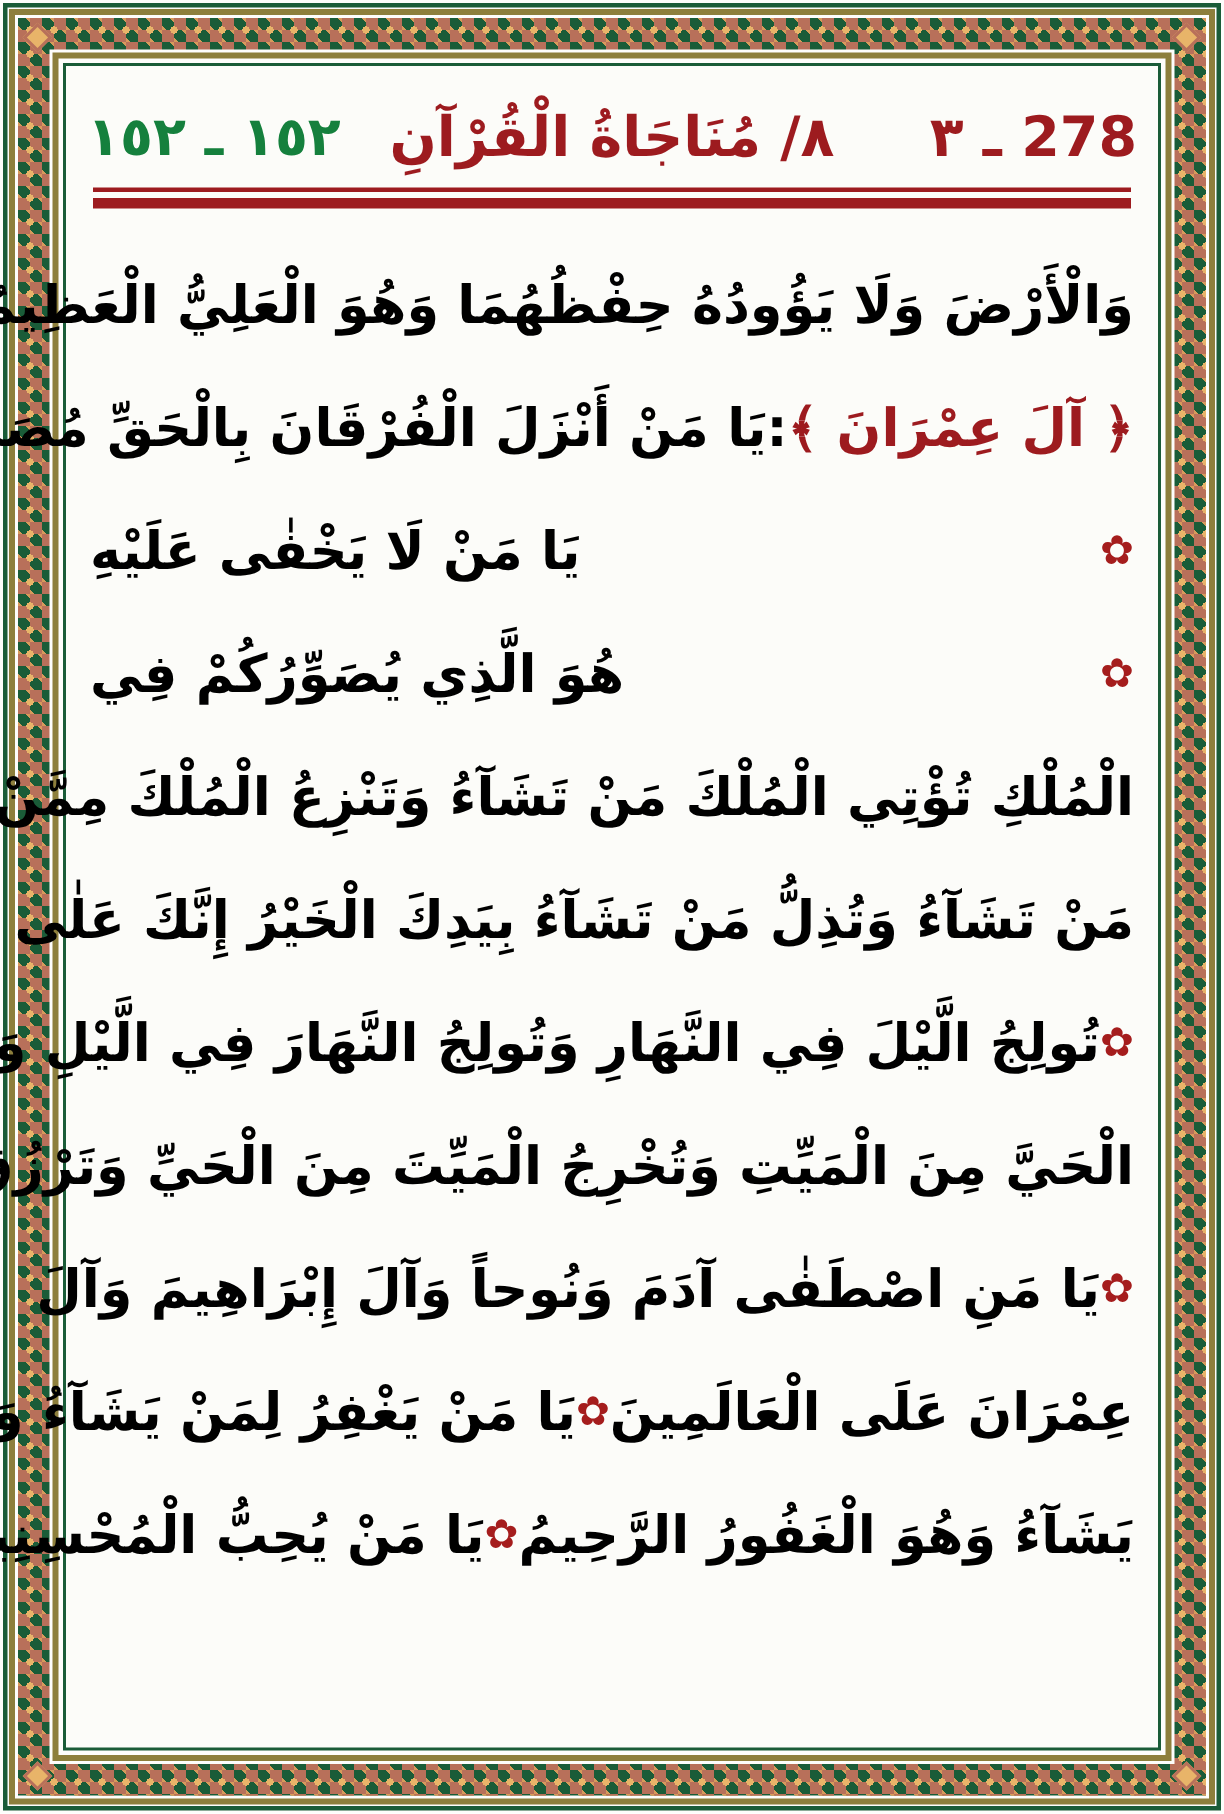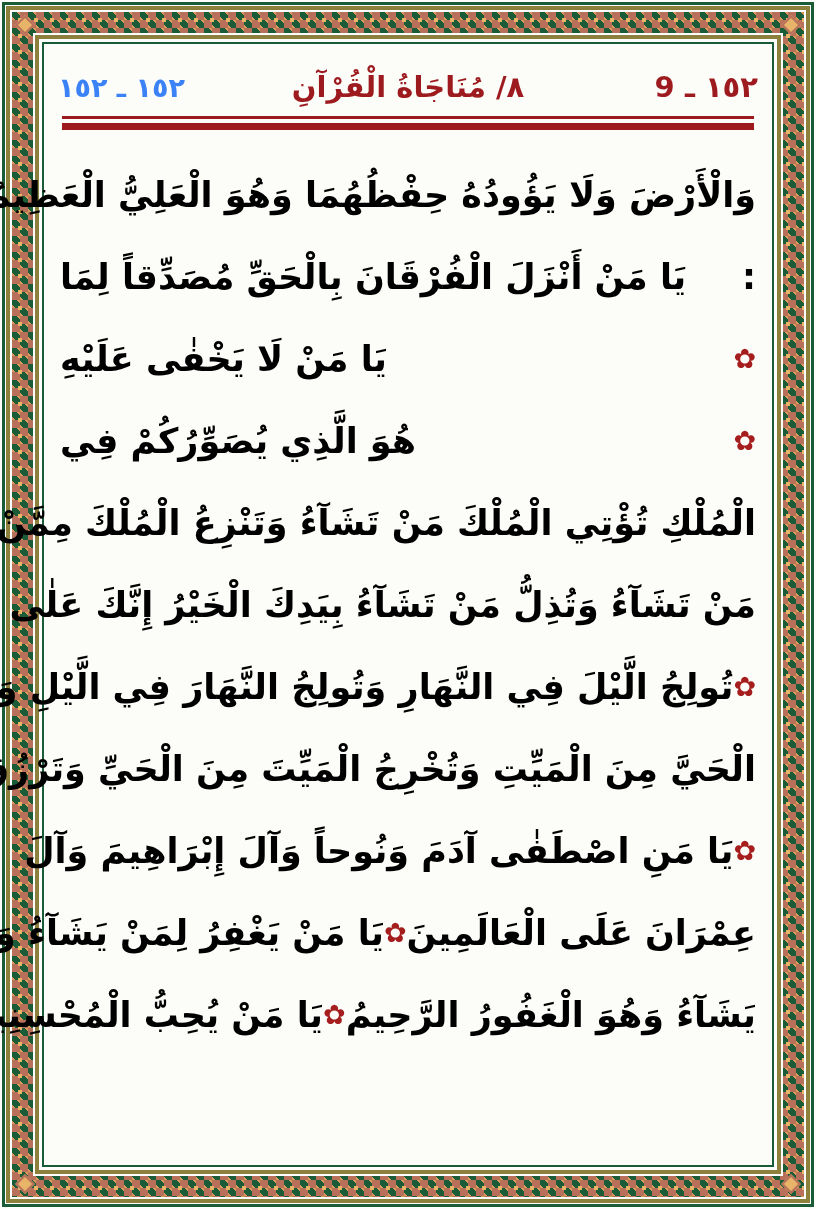--- a/index.html
+++ b/index.html
@@ -85,27 +85,27 @@
     display: flex;
     align-items: center;
     direction: rtl;
   }
   .h-col { flex: 1 1 0; }
   .h-right { text-align: right; }
   .h-center { text-align: center; }
   .h-left { text-align: left; }
   .page-number, .page-title {
     color: #9d1b1f;
-    font-size: 29px;
+    font-size: 37px;
     font-weight: bold;
     white-space: nowrap;
   }
   .ghost-number {
-    color: #3b82f6;
-    font-size: 27px;
+    color: #15803d;
+    font-size: 36px;
     font-weight: bold;
     white-space: nowrap;
     margin-top: 22px;
   }
 
   
   .rules { margin: 12px 4px 0 4px; }
   .rule-thin  { height: 3px; background: #9d1b1f; margin-bottom: 4px; }
   .rule-thick { height: 7px; background: #9d1b1f; }
 
@@ -149,40 +149,41 @@
         <div class="corner tr"></div>
         <div class="corner bl"></div>
         <div class="corner br"></div>
         <div class="inner-white">
           <div class="f-olive-inner">
             <div class="pinstripe">
               <div class="content">
 
                 <div class="header">
                   <div class="h-col h-right">
-                    <span class="page-number">١٥٢ ـ 9</span>
+                    <span class="page-number">278 ـ ٣</span>
                   </div>
                   <div class="h-col h-center">
                     <span class="page-title">٨/ مُنَاجَاةُ الْقُرْآنِ</span>
                   </div>
                   <div class="h-col h-left">
                     <span class="ghost-number">١٥٢ ـ ١٥٢</span>
                   </div>
                 </div>
 
                 <div class="rules">
                   <div class="rule-thin"></div>
                   <div class="rule-thick"></div>
                 </div>
 
                 <div class="text-block">
                     <div class="tline">
                       <span class="seg-ink">وَالْأَرْضَ وَلَا يَؤُودُهُ حِفْظُهُمَا وَهُوَ الْعَلِيُّ الْعَظِيمُ</span>
                     </div>
                     <div class="tline">
+                      <span class="seg-red">﴿ آلَ عِمْرَانَ ﴾</span>
                       <span class="seg-ink">:</span>
                       <span class="seg-ink">يَا مَنْ أَنْزَلَ الْفُرْقَانَ بِالْحَقِّ مُصَدِّقاً لِمَا</span>
                     </div>
                     <div class="tline">
                       <span class="seg-rosette">✿</span>
                       <span class="seg-ink">يَا مَنْ لَا يَخْفٰى عَلَيْهِ</span>
                     </div>
                     <div class="tline">
                       <span class="seg-rosette">✿</span>
                       <span class="seg-ink">هُوَ الَّذِي يُصَوِّرُكُمْ فِي</span>

